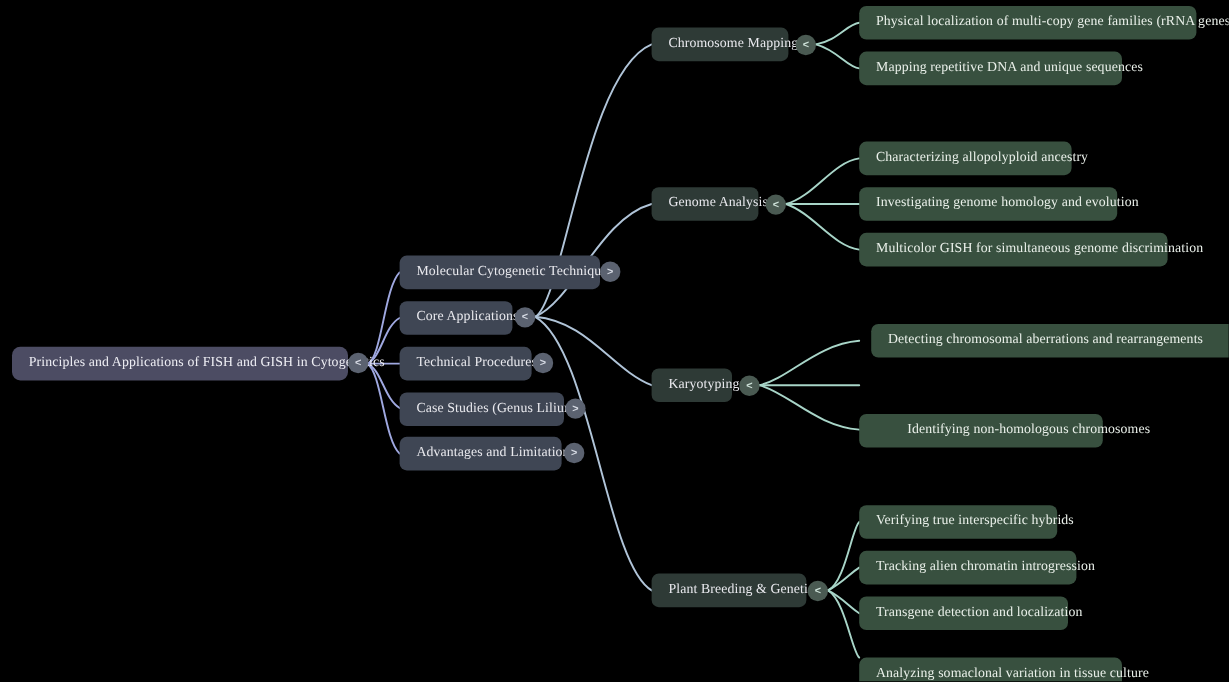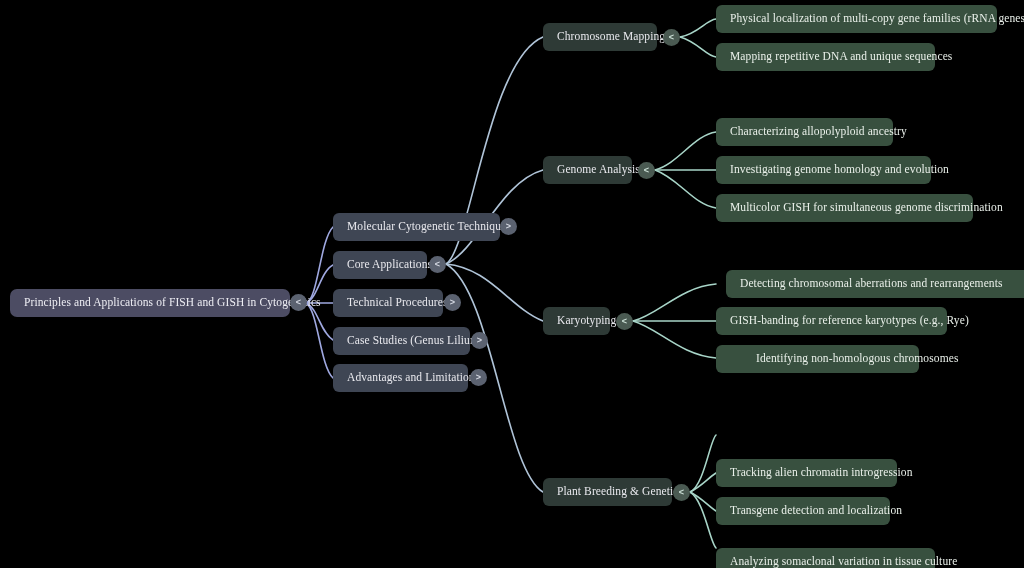--- a/index.html
+++ b/index.html
@@ -185,27 +185,27 @@
   <div class="node leaf" style="left:716px; top:156px; width:215px;">
     <span>Investigating genome homology and evolution</span>
   </div>
   <div class="node leaf" style="left:716px; top:194px; width:257px;">
     <span>Multicolor GISH for simultaneous genome discrimination</span>
   </div>
 
   <div class="node leaf" style="left:716px; top:270px; width:307px;margin-left:10px;">
     <span>Detecting chromosomal aberrations and rearrangements</span>
   </div>
-  <div class="node leaf" style="left:716px; top:307px; width:231px;">
-    <span>GISH-banding for reference karyotypes (e.g., Rye)</span>
-  </div>
   <div class="node leaf" style="left:716px; top:345px; width:203px;padding-left:40px;">
     <span>Identifying non-homologous chromosomes</span>
   </div>
 
+  <div class="node leaf" style="left:716px; top:421px; width:165px;">
+    <span>Verifying true interspecific hybrids</span>
+  </div>
   <div class="node leaf" style="left:716px; top:497px; width:174px;">
     <span>Transgene detection and localization</span>
   </div>
   <div class="node leaf" style="left:716px; top:459px; width:181px;">
     <span>Tracking alien chromatin introgression</span>
   </div>
   <div class="node leaf" style="left:716px; top:548px; width:219px;">
     <span>Analyzing somaclonal variation in tissue culture</span>
   </div>
 

